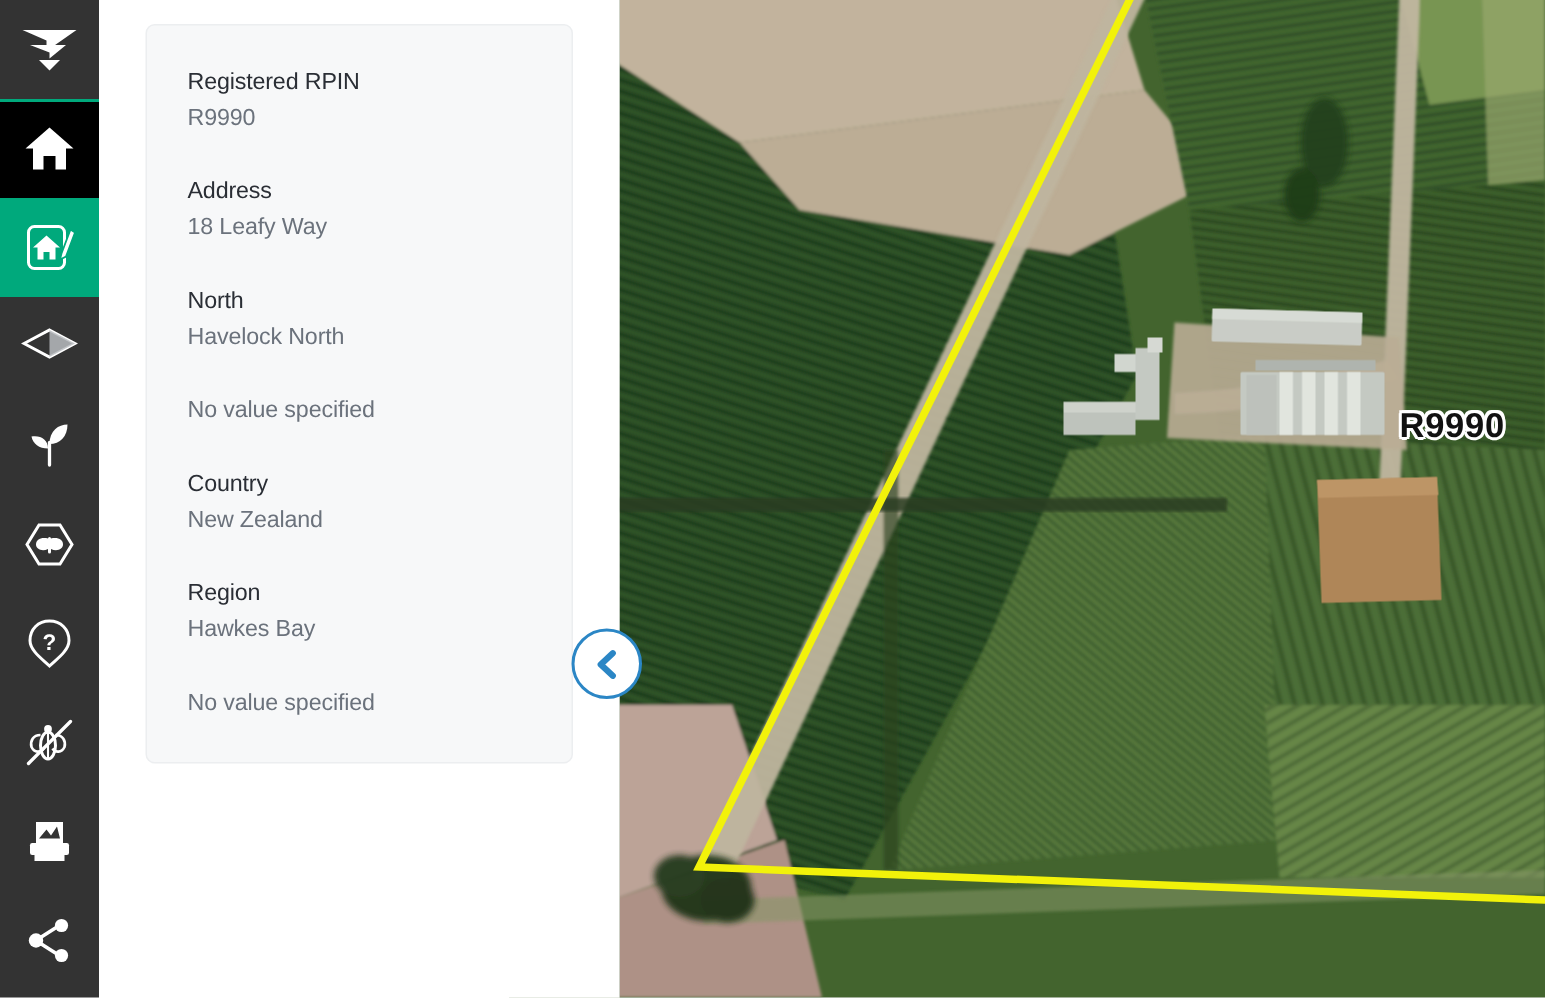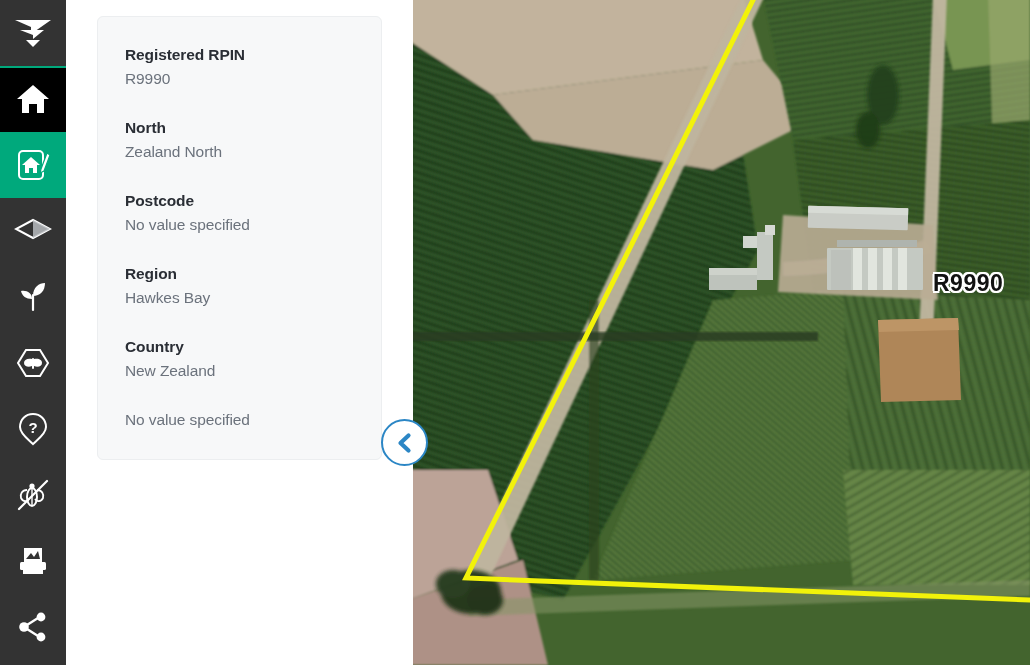--- a/index.html
+++ b/index.html
@@ -72,21 +72,21 @@
     margin: 16px 31px 0 31px;
     background: #f7f8f9;
     border: 1px solid #eceef0;
     border-radius: 6px;
     padding: 26px 0 26px 27px;
   }
   .field { margin-bottom: 24px; }
   .field:last-child { margin-bottom: 0; }
   .field-label {
     font-size: 15.5px;
-    font-weight: bold;
+    font-weight: normal;
     color: #2a2e35;
     line-height: 1.5;
     letter-spacing: -0.1px;
   }
   .field-value {
     font-size: 15.5px;
     color: #6b727c;
     line-height: 1.6;
     letter-spacing: -0.1px;
     margin-top: 1px;
@@ -245,34 +245,37 @@
 
   <aside class="panel">
 
 
     <div class="detail-card">
       <div class="field">
         <div class="field-label">Registered RPIN</div>
         <div class="field-value">R9990</div>
       </div>
       <div class="field">
+        <div class="field-label">Address</div>
+        <div class="field-value">18 Leafy Way</div>
+      </div>
+      <div class="field">
         <div class="field-label">North</div>
-        <div class="field-value">Zealand North</div>
-      </div>
-      <div class="field">
-        <div class="field-label">Postcode</div>
+        <div class="field-value">Havelock North</div>
+      </div>
+      <div class="field">
         <div class="field-value">No value specified</div>
+      </div>
+      <div class="field">
+        <div class="field-label">Country</div>
+        <div class="field-value">New Zealand</div>
       </div>
       <div class="field">
         <div class="field-label">Region</div>
         <div class="field-value">Hawkes Bay</div>
-      </div>
-      <div class="field">
-        <div class="field-label">Country</div>
-        <div class="field-value">New Zealand</div>
       </div>
       <div class="field">
         <div class="field-value">No value specified</div>
       </div>
     </div>
   </aside>
 
   <div class="map">
     <svg class="map-img" width="617" height="665" viewBox="0 0 617 665" preserveAspectRatio="none">
       <defs>

